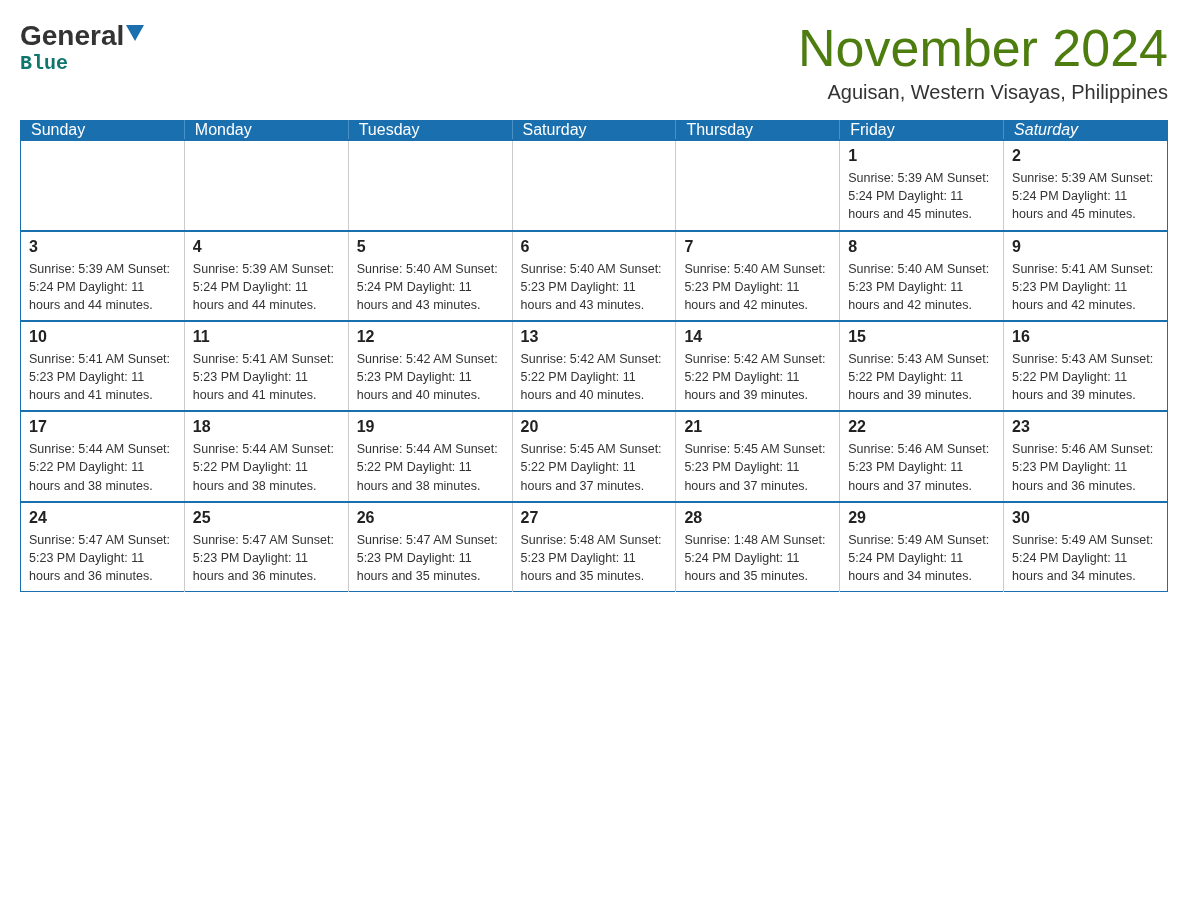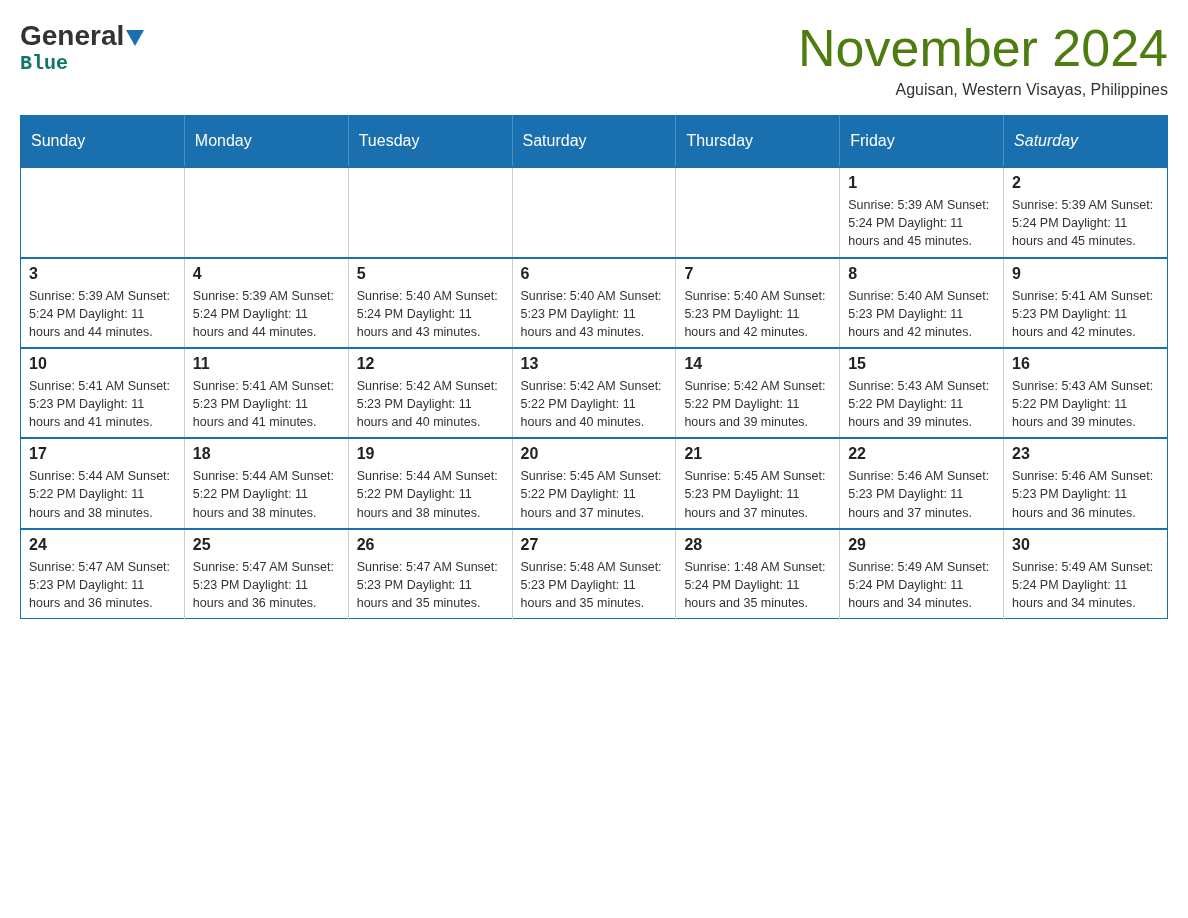--- a/index.html
+++ b/index.html
@@ -24,35 +24,35 @@
     .title-block {
       text-align: right;
     }
     .main-title {
       font-size: 52px;
       font-weight: normal;
       color: #4d7c0f;
       line-height: 1.1;
     }
     .subtitle {
-      font-size: 16px;
+      font-size: 20px;
       color: #333;
       margin-top: 4px;
     }
     .calendar {
       width: 100%;
       border-collapse: collapse;
       border: 1.5px solid #1a6faf;
     }
     .calendar thead tr th {
       background-color: #1a6faf;
       color: #fff;
       font-size: 16px;
       font-weight: normal;
-      padding: 16px 10px;
+      padding: 0 10px;
       text-align: left;
       border-right: 1px solid #4a90c4;
     }
     .calendar thead tr th:last-child { border-right: none; font-style: italic; }
     .calendar tbody tr td {
       vertical-align: top;
       padding: 6px 8px;
       border-top: 2px solid #1a6faf;
       border-right: 1px solid #ccc;
       width: calc(100% / 7);
@@ -71,21 +71,21 @@
     .day-info {
       font-size: 12.5px;
       color: #333;
       line-height: 1.45;
     }
     .empty-cell {
       background: #fff;
     }
     .logo-wrapper {
       display: flex;
-      align-items: flex-end;
+      align-items: center;
     }
     .logo-general {
       font-size: 28px;
       font-weight: bold;
       color: #333;
     }
     .logo-arrow {
       display: inline-block;
       margin-left: 2px;
       vertical-align: middle;

